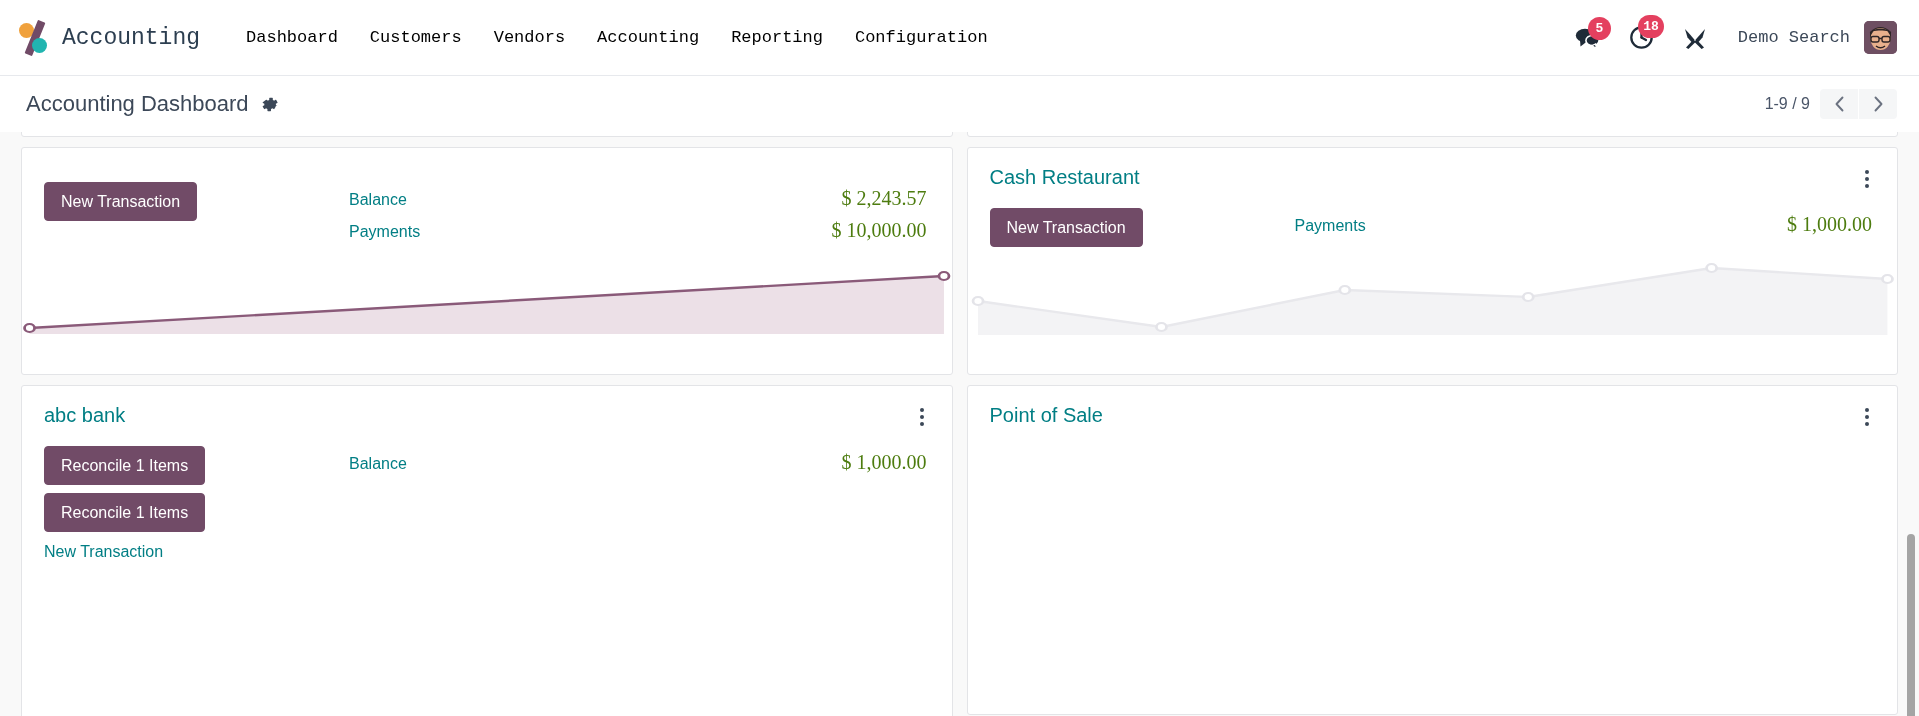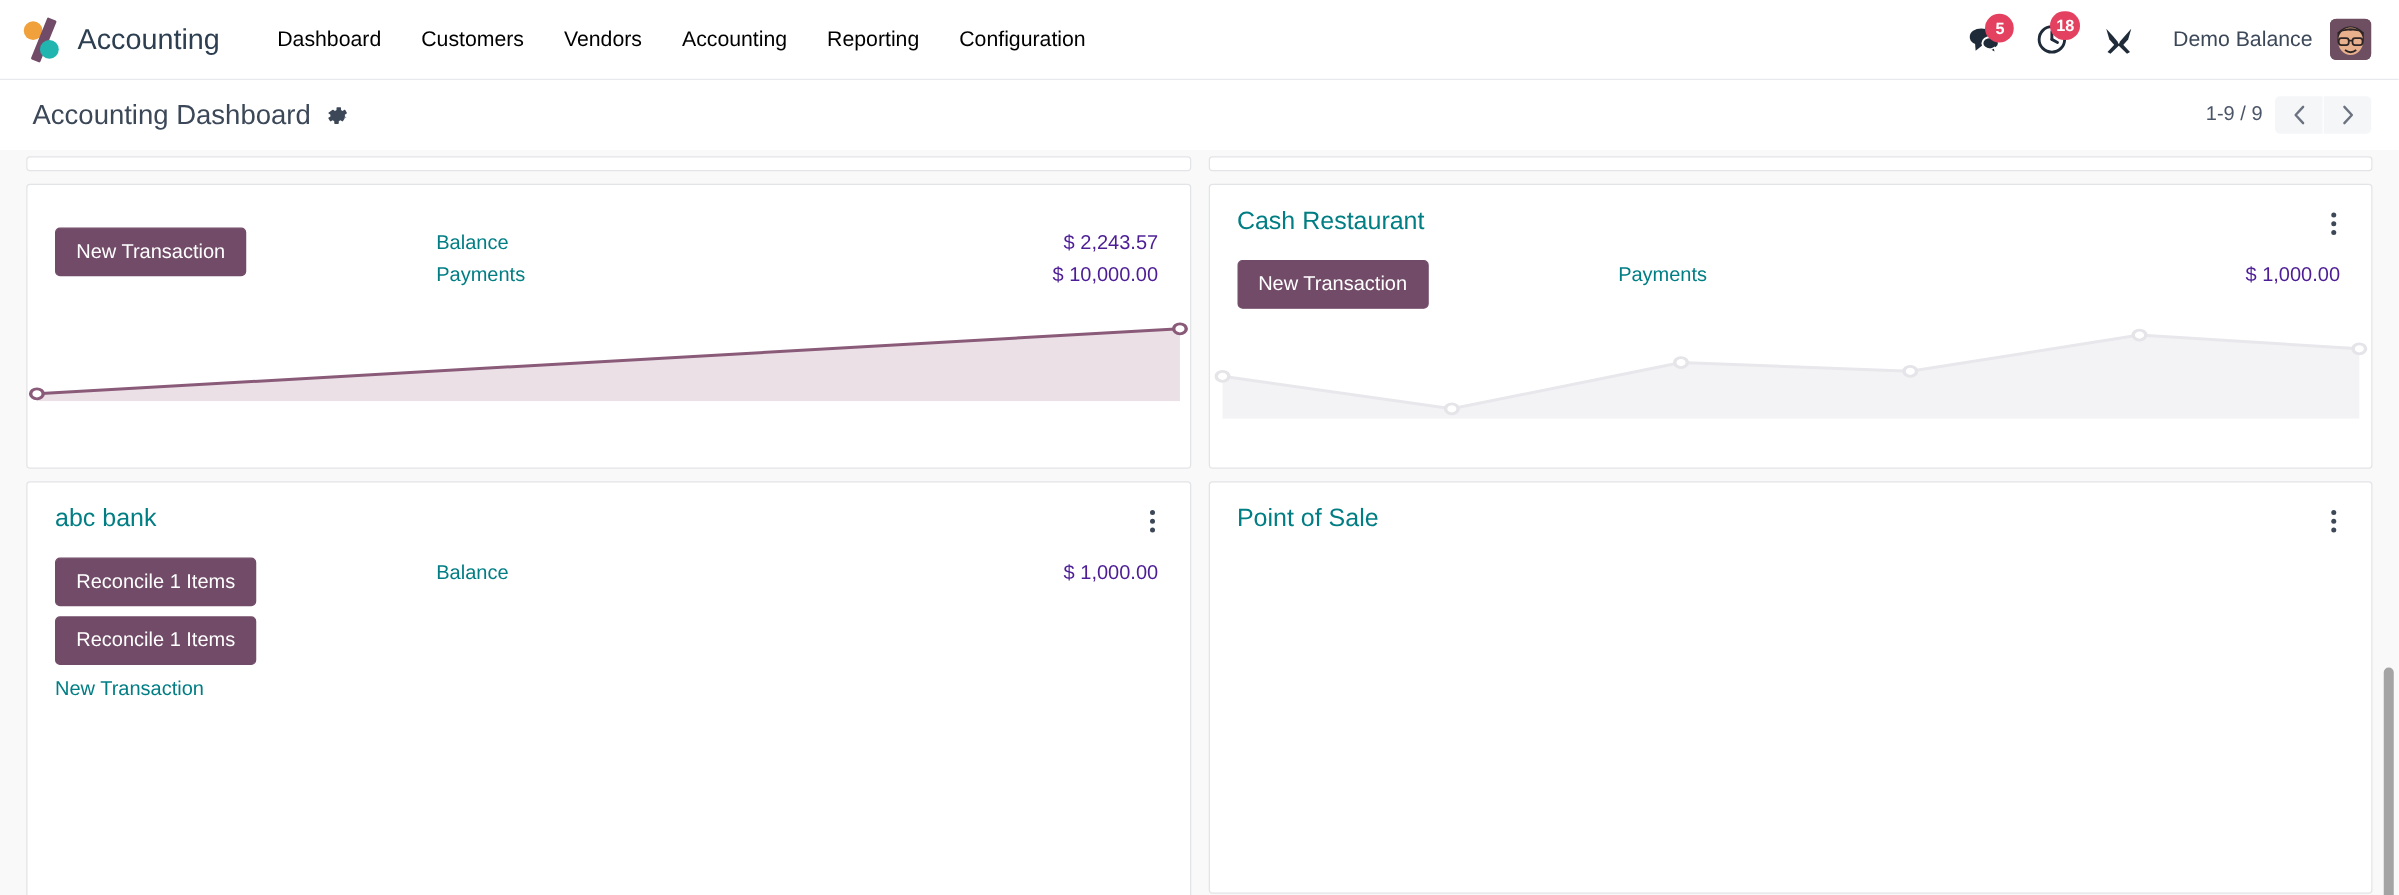--- a/index.html
+++ b/index.html
@@ -7,28 +7,29 @@
   html, body {
     width: 1919px; height: 716px;
     overflow: hidden;
     font-family: "Liberation Sans", sans-serif;
     background: #ffffff;
     color: #374151;
   }
 
   
   .navbar {
-    height: 64px;
+    height: 76px;
     background: #ffffff;
     border-bottom: 1px solid #e7e9ed;
     display: flex;
     align-items: center;
     padding: 0 22px 0 18px;
     position: relative;
     z-index: 30;
+    font-family: Liberation Mono, monospace;
   }
   .brand-logo {
     width: 34px; height: 34px;
     flex: 0 0 34px;
     position: relative;
     margin-right: 10px;
   }
   .brand-logo .slash {
     position: absolute;
     left: 13px; top: -1px;
@@ -320,23 +321,24 @@
     padding: 0 3px 0 0;
     line-height: 1.6;
   }
   .fig-label {
     font-size: 16px;
     color: #017e84;
     cursor: pointer;
     white-space: nowrap;
   }
   .fig-value {
-    font-size: 16px;
-    color: #4c1d95;
-    white-space: nowrap;
+    font-size: 20px;
+    color: #4d7c0f;
+    white-space: nowrap;
+    font-family: Liberation Serif, serif;
   }
 
   .spark-wrap { position: relative; width: 100%; height: 84px; margin-top: 4px; }
   .spark-wrap svg { display: block; width: 100%; height: 100%; }
 
   
   .vscroll {
     position: absolute;
     right: 4px;
     top: 414px;
@@ -391,21 +393,21 @@
 
     <div class="nav-icon-wrap">
       <svg width="26" height="24" viewBox="0 0 26 24">
         <path d="M3 3 L8.5 9 L12.5 13.8 L10 16.5 L5.5 11.5 Z" fill="#1f2b38"></path>
         <path d="M23 3 L17.5 9.2 L13.5 13.8 L16 16.5 L20.5 11.5 Z" fill="#1f2b38"></path>
         <path d="M4 21.5 L11.5 13.5 L13.8 15.8 L6.4 23 Z" fill="#1f2b38"></path>
         <path d="M22 21.5 L14.5 13.5 L12.2 15.8 L19.6 23 Z" fill="#1f2b38"></path>
       </svg>
     </div>
 
-    <div class="company-name">Demo Balance</div>
+    <div class="company-name">Demo Search</div>
 
     <div class="avatar">
       <svg width="33" height="33" viewBox="0 0 33 33">
         <rect width="33" height="33" fill="#6e4f62"></rect>
         <path d="M6 11 Q16.5 1 27 11 L27 19 Q16.5 24 6 19 Z" fill="#2e2526"></path>
         <ellipse cx="16.5" cy="18" rx="10" ry="11" fill="#e8b08c"></ellipse>
         <path d="M5.5 11.5 Q16.5 3.5 27.5 11.5 Q22 9 16.5 9.5 Q11 9 5.5 11.5 Z" fill="#2e2526"></path>
         <rect x="7" y="15.5" width="8" height="5.5" rx="2" fill="none" stroke="#2e2526" stroke-width="1.4"></rect>
         <rect x="18" y="15.5" width="8" height="5.5" rx="2" fill="none" stroke="#2e2526" stroke-width="1.4"></rect>
         <line x1="15" y1="17.5" x2="18" y2="17.5" stroke="#2e2526" stroke-width="1.4"></line>

